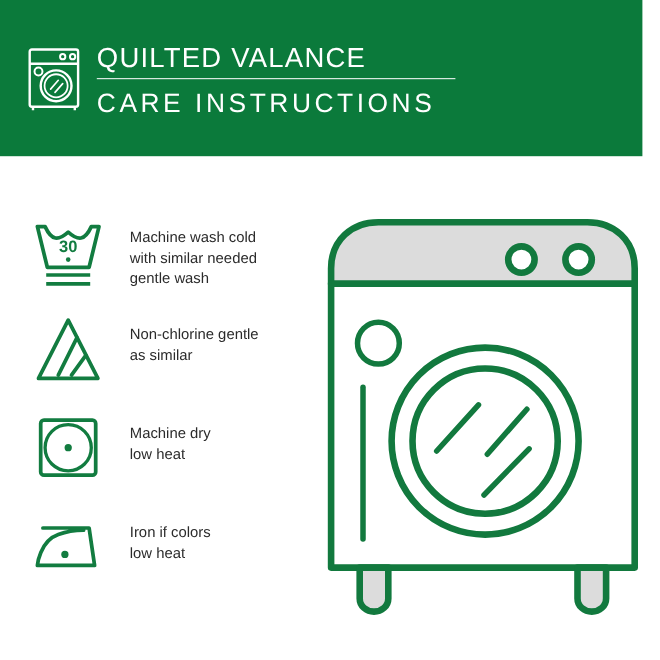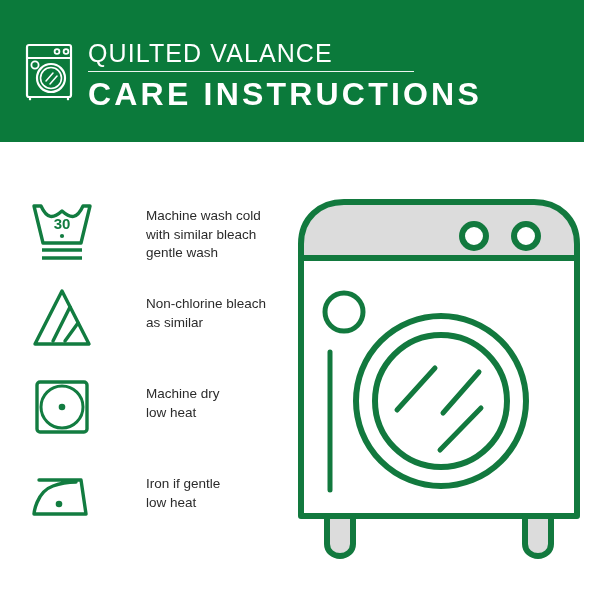--- a/index.html
+++ b/index.html
@@ -54,22 +54,22 @@
     margin-top: 3px;
     width: 326px;
     height: 1px;
     background: #ffffff;
     opacity: 0.92;
   }
   .title-line2 {
     margin-top: 6px;
     color: #ffffff;
     font-family: "Liberation Sans", sans-serif;
-    font-size: 32px;
-    font-weight: 700;
+    font-size: 24px;
+    font-weight: 400;
     letter-spacing: 3.2px;
     line-height: 33px;
     white-space: nowrap;
   }
 
   
   #care-list {
     position: absolute;
     left: 0;
     top: 142px;
@@ -95,21 +95,20 @@
     top: 9px;
     width: 165px;
     color: #2b2b2b;
     font-family: "Liberation Sans", sans-serif;
     font-size: 13.5px;
     font-weight: 400;
     line-height: 18.5px;
   }
   .care-text span {
     display: block;
-    margin-left: 28px;
   }
 
   
   #machine-illustration {
     position: absolute;
     left: 296px;
     top: 196px;
     width: 286px;
     height: 366px;
   }
@@ -148,33 +147,33 @@
     <div class="care-row" style="top:56px;">
       <svg class="care-symbol" viewBox="0 0 62 70">
         <path d="M3 8 L10 8 C16 21 22 21 31 13 C40 21 46 21 52 8 L59 8 L50 45 L12 45 Z" fill="none" stroke="#127c40" stroke-width="3.4" stroke-linejoin="round"></path>
         <text x="31" y="31" text-anchor="middle" font-family="Liberation Sans, sans-serif" font-size="15" font-weight="700" fill="#127c40">30</text>
         <circle cx="31" cy="38" r="2.1" fill="#127c40"></circle>
         <line x1="11" y1="52" x2="51" y2="52" stroke="#127c40" stroke-width="3.4"></line>
         <line x1="11" y1="60" x2="51" y2="60" stroke="#127c40" stroke-width="3.4"></line>
       </svg>
       <div class="care-text">
         <span>Machine wash cold</span>
-        <span>with similar bleach</span>
+        <span>with similar needed</span>
         <span>gentle wash</span>
       </div>
     </div>
 
     <div class="care-row" style="top:144px;">
       <svg class="care-symbol" viewBox="0 0 62 70">
         <path d="M31 5 L58 58 L4 58 Z" fill="none" stroke="#127c40" stroke-width="3.4" stroke-linejoin="round"></path>
         <line x1="22" y1="55" x2="39" y2="21" stroke="#127c40" stroke-width="3.4" stroke-linecap="round"></line>
         <line x1="34" y1="55" x2="47" y2="37" stroke="#127c40" stroke-width="3.4" stroke-linecap="round"></line>
       </svg>
       <div class="care-text">
-        <span>Non-chlorine bleach</span>
+        <span>Non-chlorine gentle</span>
         <span>as similar</span>
       </div>
     </div>
 
     <div class="care-row" style="top:234px;">
       <svg class="care-symbol" viewBox="0 0 62 70">
         <rect x="6" y="6" width="50" height="50" rx="3" ry="3" fill="none" stroke="#127c40" stroke-width="3.4"></rect>
         <circle cx="31" cy="31" r="21" fill="none" stroke="#127c40" stroke-width="3.0"></circle>
         <circle cx="31" cy="31" r="3.3" fill="#127c40"></circle>
       </svg>
@@ -183,21 +182,21 @@
         <span>low heat</span>
       </div>
     </div>
 
     <div class="care-row" style="top:324px;">
       <svg class="care-symbol" viewBox="0 0 62 70">
         <path d="M8 14 L50 14 L55 48 L3 48 C3 48 5 26 22 20 C30 17 38 16 45 16" fill="none" stroke="#127c40" stroke-width="3.4" stroke-linejoin="round" stroke-linecap="round"></path>
         <circle cx="28" cy="38" r="3.3" fill="#127c40"></circle>
       </svg>
       <div class="care-text">
-        <span>Iron if gentle</span>
+        <span>Iron if colors</span>
         <span>low heat</span>
       </div>
     </div>
 
   </div>
 
   <svg id="machine-illustration" viewBox="0 0 286 366">
 
     <path d="M5 48 C5 22 24 6 48 6 L238 6 C262 6 281 22 281 48 L281 62 L5 62 Z" fill="#dcdcdc" stroke="#12793e" stroke-width="6" stroke-linejoin="round"></path>
 

